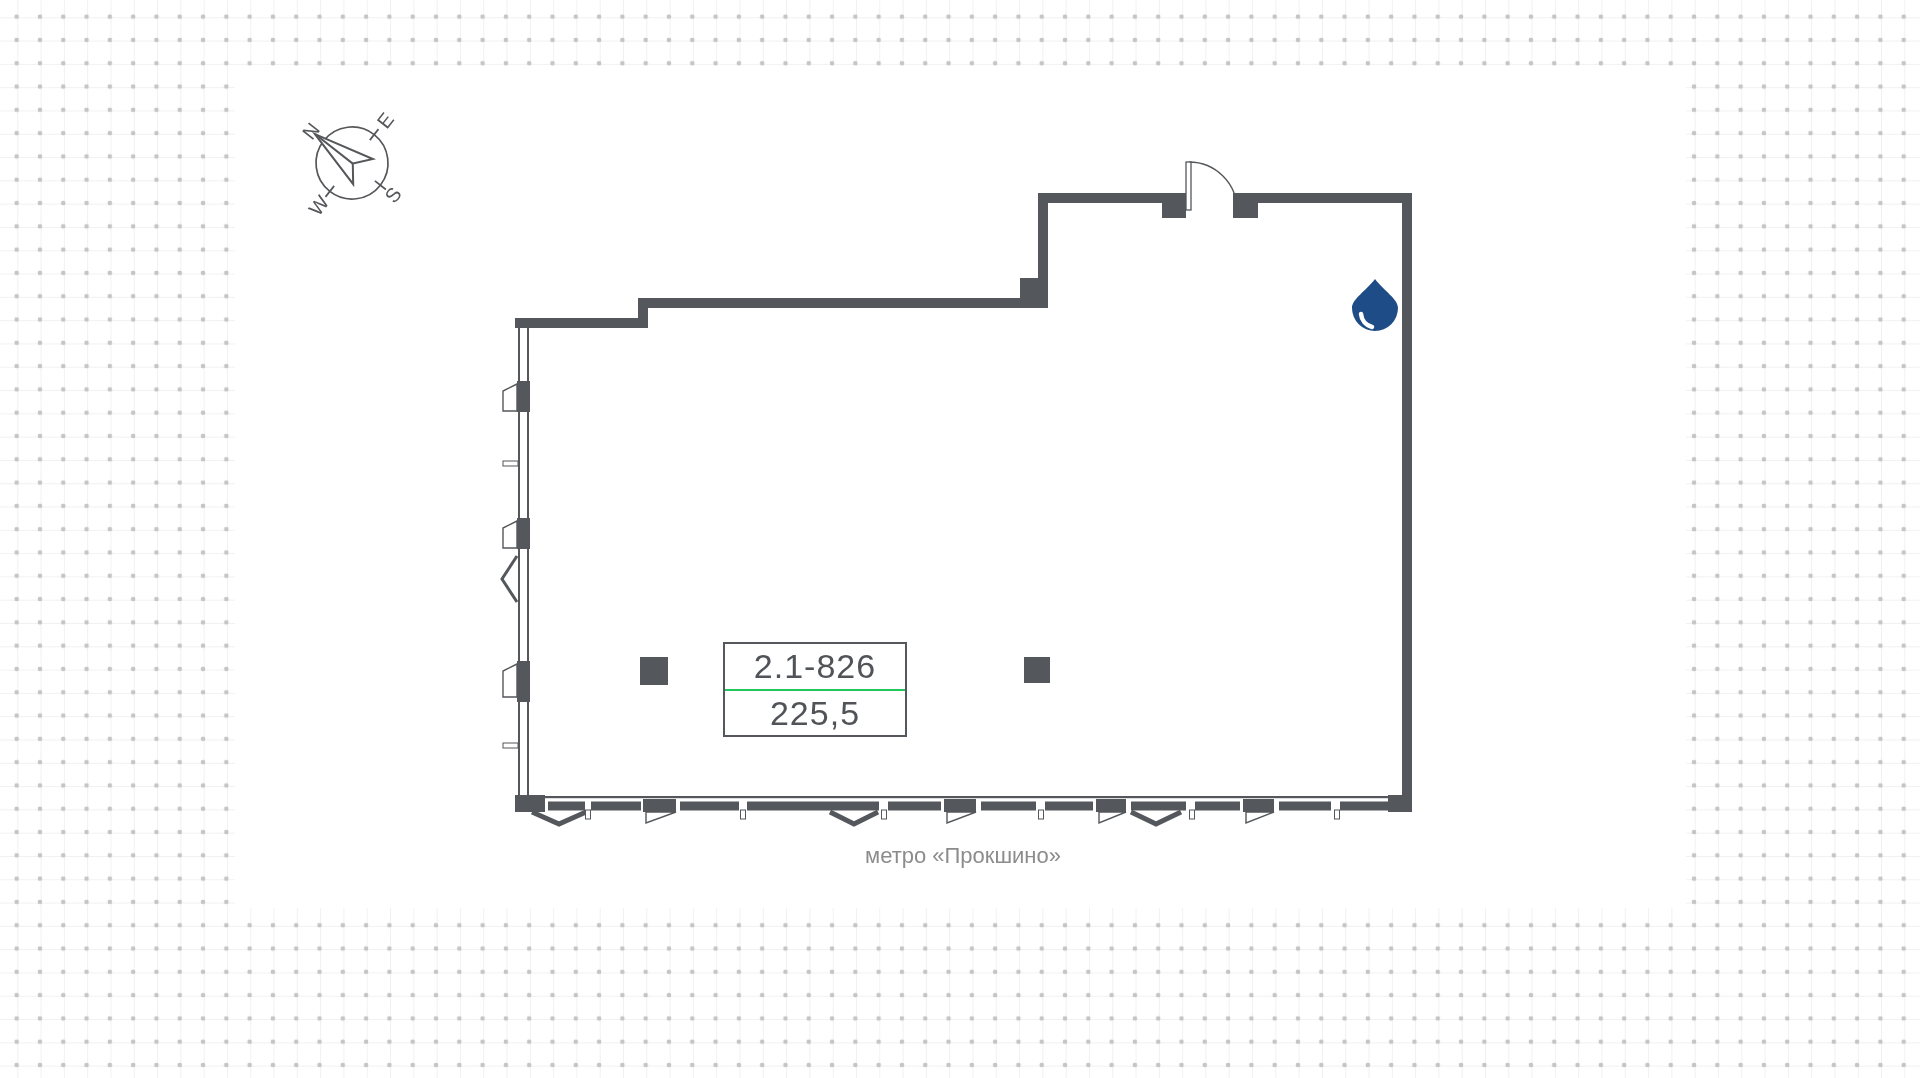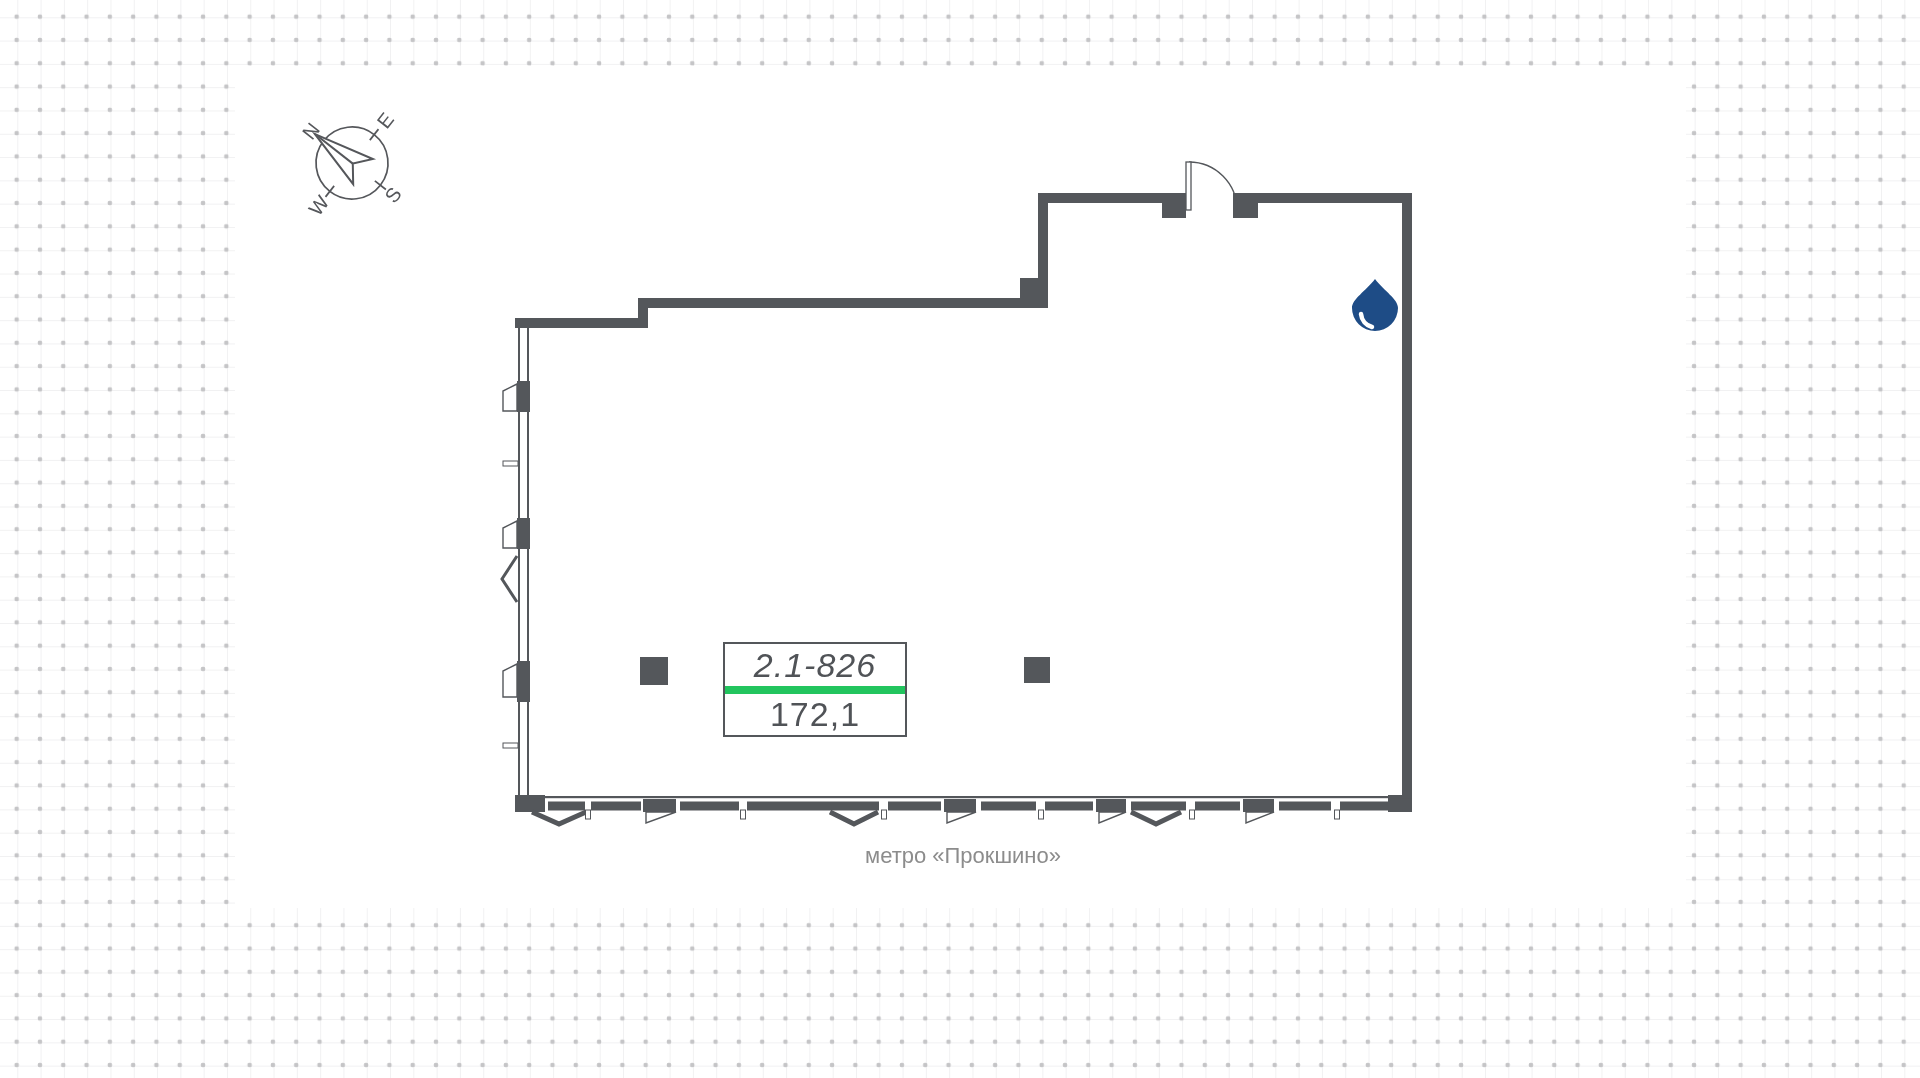--- a/index.html
+++ b/index.html
@@ -27,21 +27,21 @@
   
   .unit-label{
     position:absolute;left:723px;top:642px;width:184px;height:95px;
     background:#ffffff;border:2px solid #54575b;box-sizing:border-box;
     display:flex;flex-direction:column;cursor:pointer;
   }
   .unit-label .row{
     flex:1;display:flex;align-items:center;justify-content:center;
     font-size:34px;color:#505357;letter-spacing:1px;line-height:1;
   }
-  .unit-label .row.first{border-bottom:8px solid #22c55e;font-style:italic;}
+  .unit-label .row.first{border-bottom:2px solid #22c55e;}
   .metro-caption{
     position:absolute;left:763px;top:843px;width:400px;text-align:center;
     font-size:22px;color:#8c8c8c;
   }
 </style>
 </head>
 <body>
 
 <div class="bg-dots"></div>
 <div class="plan-canvas"></div>
@@ -162,16 +162,16 @@
   </g>
 
   <g>
     <path d="M1375 279 C1366 291 1352 299 1352 308 A23 23 0 0 0 1398 308 C1398 299 1384 291 1375 279 Z" fill="#1e4c86"></path>
     <path d="M1361 314 A15 15 0 0 0 1372 327" fill="none" stroke="#ffffff" stroke-width="4.5" stroke-linecap="round"></path>
   </g>
 </svg>
 
 <div class="unit-label">
   <div class="row first">2.1-826</div>
-  <div class="row">172,1</div>
+  <div class="row">225,5</div>
 </div>
 
 <div class="metro-caption">метро «Прокшино»</div>
 
 </body></html>

